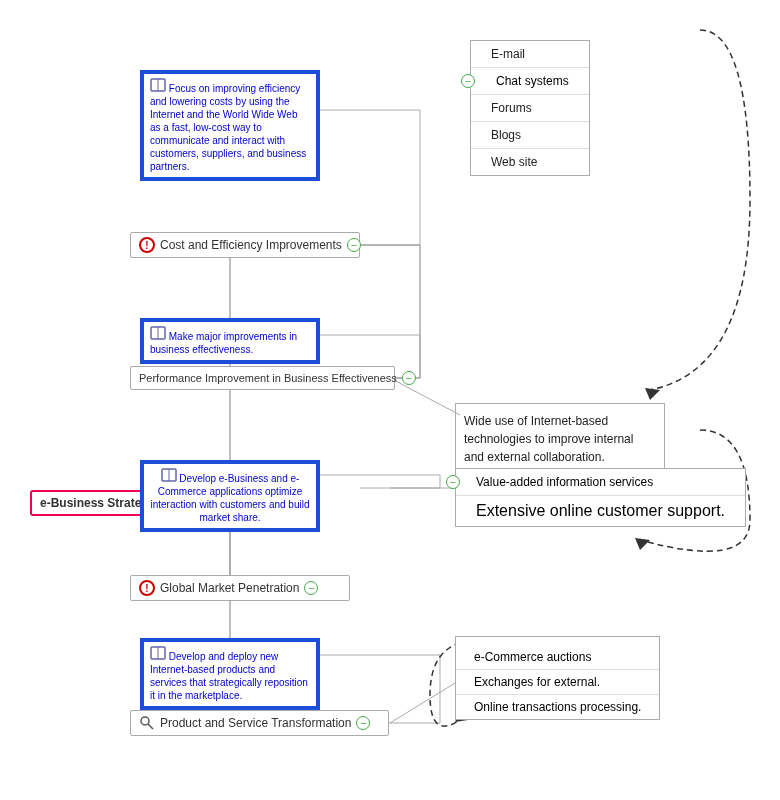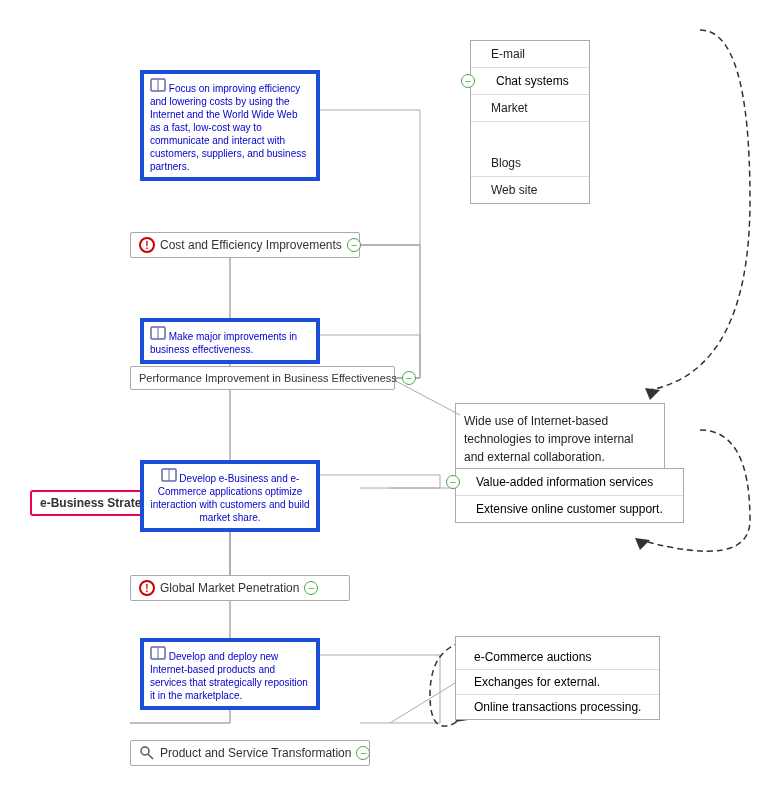--- a/index.html
+++ b/index.html
@@ -217,21 +217,21 @@
   <div class="note-box" style="left:140px; top:460px; width:195px;text-align:center;">
     <span class="icon-book">
       <svg width="16" height="14" viewBox="0 0 16 14">
           <rect x="1" y="1" width="14" height="12" rx="1" fill="none" stroke="#66a" stroke-width="1.5"></rect>
           <line x1="8" y1="1" x2="8" y2="13" stroke="#66a" stroke-width="1"></line>
         </svg>
     </span>
     <span>Develop e-Business and e-Commerce applications optimize interaction with customers and build market share.</span>
   </div>
 
-  <div class="node branch" style="left:130px; top:740px; width:240px;">
+  <div class="node branch" style="left:130px; top:710px; width:259px;">
     <span class="icon-magnify">
       <svg width="16" height="16" viewBox="0 0 16 16">
           <circle cx="6" cy="6" r="4" fill="none" stroke="#555" stroke-width="1.5"></circle>
           <line x1="9" y1="9" x2="14" y2="14" stroke="#555" stroke-width="1.5"></line>
         </svg>
     </span>
     <span>Product and Service Transformation</span>
     <span class="minus-btn">−</span>
   </div>
 
@@ -247,40 +247,40 @@
 
   <div style="position:absolute; left:470px; top:40px; border:1px solid #aaa; background:#fff;">
     <div class="leaf-box" style="position:relative; border:none; border-bottom:1px solid #ddd; padding:6px 20px;">
       <span>E-mail</span>
     </div>
     <div style="position:relative; border-bottom:1px solid #ddd; padding:6px 20px; background:#fff; display:flex; align-items:center; gap:5px;">
       <span class="minus-btn" style="position:absolute; left:-10px;">−</span>
       <span style="font-size:12px; padding-left:5px;">Chat systems</span>
     </div>
     <div class="leaf-box" style="position:relative; border:none; border-bottom:1px solid #ddd; padding:6px 20px;">
-      <span>Market</span>
-    </div>
-    <div class="leaf-box" style="position:relative; border:none; border-bottom:1px solid #ddd; padding:6px 20px;margin-top:28px;">
+      <span>Forums</span>
+    </div>
+    <div class="leaf-box" style="position:relative; border:none; border-bottom:1px solid #ddd; padding:6px 20px;">
       <span>Blogs</span>
     </div>
     <div class="leaf-box" style="position:relative; border:none; padding:6px 20px;">
       <span>Web site</span>
     </div>
   </div>
 
   <div class="collab-text" style="left:455px; top:355px; max-width:210px; border:1px solid #aaa; padding:8px;margin-top:48px;">
     <span>Wide use of Internet-based technologies to improve internal and external collaboration.</span>
   </div>
 
   <div style="position:absolute; left:455px; top:468px; border:1px solid #aaa; background:#fff;">
     <div style="position:relative; padding:6px 20px; border-bottom:1px solid #ddd; display:flex; align-items:center; gap:5px;">
       <span class="minus-btn" style="position:absolute; left:-10px;">−</span>
       <span style="font-size:12px;">Value-added information services</span>
     </div>
-    <div style="padding:6px 20px; font-size:12px;">
+    <div style="padding:6px 20px; font-size:16px;">
       <span>Extensive online customer support.</span>
     </div>
   </div>
 
   <div style="position:absolute; left:455px; top:636px; border:1px solid #aaa; background:#fff;">
     <div style="position:relative; padding:5px 18px; border-bottom:1px solid #ddd; font-size:12px;margin-top:8px;">
       <span>e-Commerce auctions</span>
     </div>
     <div style="padding:5px 18px; border-bottom:1px solid #ddd; font-size:12px;">
       <span>Exchanges for external.</span>

